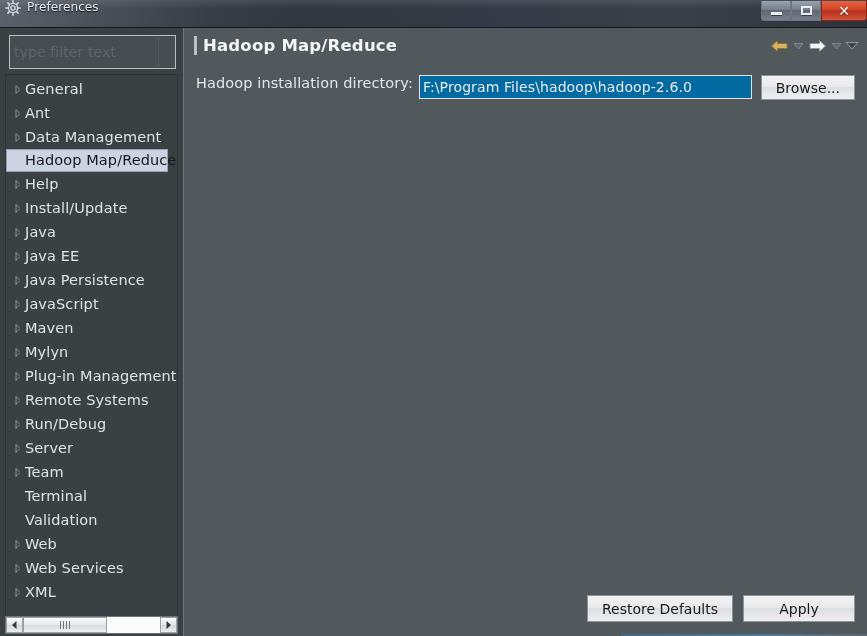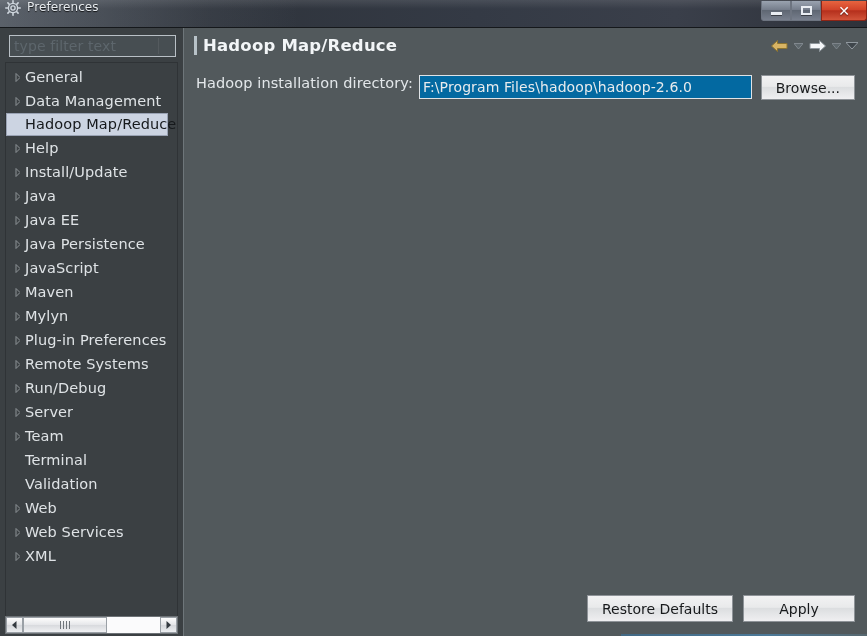--- a/index.html
+++ b/index.html
@@ -141,21 +141,21 @@
     flex: 0 0 auto;
     padding: 3px 3px 5px 5px;
   }
   .filter-box {
     height: 22px;
     background: #474e52;
     border: 1px solid #b9c0c6;
     box-sizing: border-box;
     display: flex;
     align-items: center;
-    padding: 10px 4px;
+    padding: 16px 4px;
     position: relative;
   }
   .filter-box:after{
     content:"";
     position:absolute;
     right:5px; top:2px; bottom:2px;
     width:11px;
     border-left:1px solid rgba(255,255,255,.07);
   }
   .filter-text {
@@ -459,20 +459,28 @@
               </svg>
             </span>
             <span class="tree-label">General</span>
           </div>
           <div class="tree-row">
             <span class="tree-arrow">
               <svg width="5" height="9" viewBox="0 0 5 9">
                 <polygon points="1,0.5 5,4.5 1,8.5" fill="none" stroke="#8d9296" stroke-width="1"></polygon>
               </svg>
             </span>
+            <span class="tree-label">Ant</span>
+          </div>
+          <div class="tree-row">
+            <span class="tree-arrow">
+              <svg width="5" height="9" viewBox="0 0 5 9">
+                <polygon points="1,0.5 5,4.5 1,8.5" fill="none" stroke="#8d9296" stroke-width="1"></polygon>
+              </svg>
+            </span>
             <span class="tree-label">Data Management</span>
           </div>
           <div class="tree-row selected">
             <span class="tree-arrow"></span>
             <span class="tree-label">Hadoop Map/Reduce</span>
           </div>
           <div class="tree-row">
             <span class="tree-arrow">
               <svg width="5" height="9" viewBox="0 0 5 9">
                 <polygon points="1,0.5 5,4.5 1,8.5" fill="none" stroke="#8d9296" stroke-width="1"></polygon>
@@ -535,21 +543,21 @@
               </svg>
             </span>
             <span class="tree-label">Mylyn</span>
           </div>
           <div class="tree-row">
             <span class="tree-arrow">
               <svg width="5" height="9" viewBox="0 0 5 9">
                 <polygon points="1,0.5 5,4.5 1,8.5" fill="none" stroke="#8d9296" stroke-width="1"></polygon>
               </svg>
             </span>
-            <span class="tree-label">Plug-in Preferences</span>
+            <span class="tree-label">Plug-in Management</span>
           </div>
           <div class="tree-row">
             <span class="tree-arrow">
               <svg width="5" height="9" viewBox="0 0 5 9">
                 <polygon points="1,0.5 5,4.5 1,8.5" fill="none" stroke="#8d9296" stroke-width="1"></polygon>
               </svg>
             </span>
             <span class="tree-label">Remote Systems</span>
           </div>
           <div class="tree-row">

